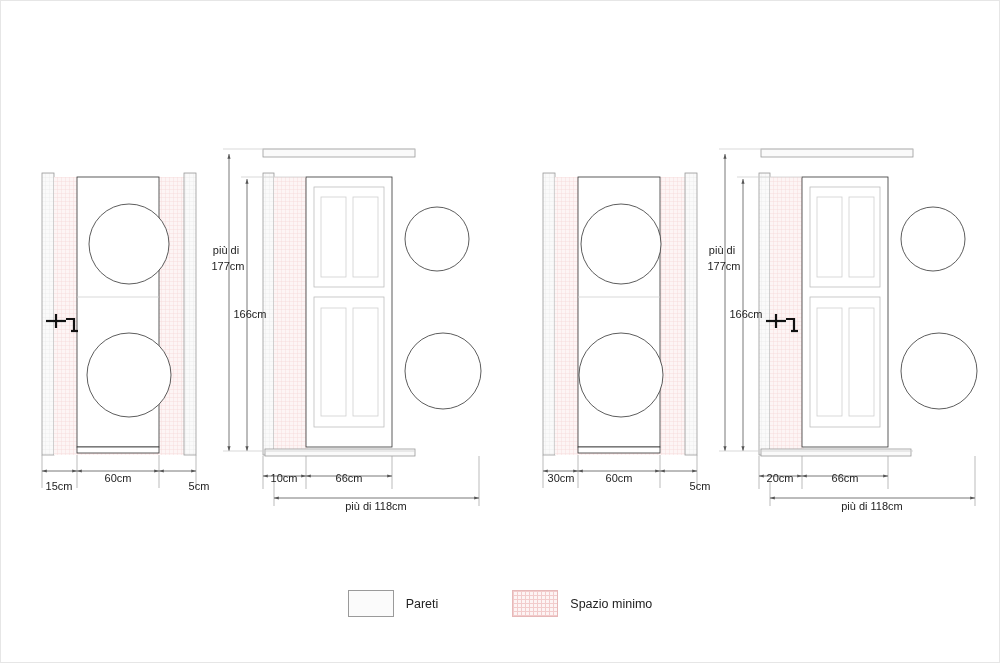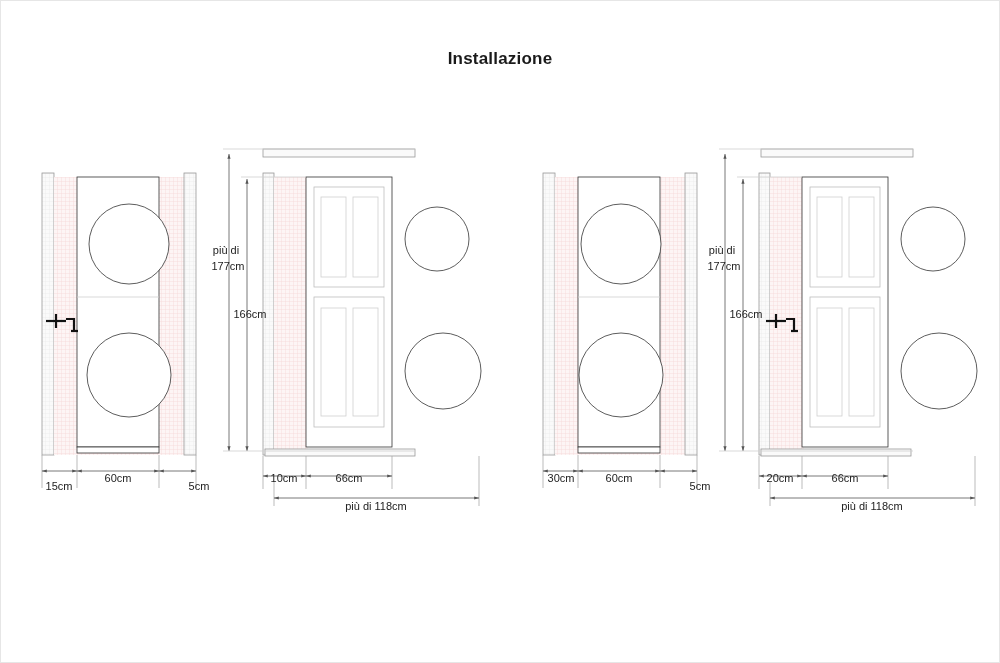--- a/index.html
+++ b/index.html
@@ -68,21 +68,20 @@
   .legend-label {
     font-size: 12.5px;
     color: #222;
   }
 </style>
 </head>
 <body>
 
 <div id="page">
 
-  <div class="title">Installazione</div>
 
   <svg class="diagram" width="1000" height="663" viewBox="0 0 1000 663">
     <defs>
       <pattern id="hatchMin" width="4" height="4" patternUnits="userSpaceOnUse">
         <rect width="4" height="4" fill="#fdf5f5"></rect>
         <path d="M0 0 H4 M0 0 V4" stroke="#f3d2d2" stroke-width="0.7"></path>
       </pattern>
       <pattern id="hatchWall" width="4" height="4" patternUnits="userSpaceOnUse">
         <rect width="4" height="4" fill="#fafafa"></rect>
         <path d="M0 0 H4 M0 0 V4" stroke="#e8e8e8" stroke-width="0.7"></path>
@@ -244,14 +243,24 @@
       <text x="721" y="253" text-anchor="middle">più di</text>
       <text x="723" y="269" text-anchor="middle">177cm</text>
       <text x="745" y="317" text-anchor="middle">166cm</text>
 
       <text x="779" y="481">20cm</text>
       <text x="844" y="481">66cm</text>
       <text x="871" y="509">più di 118cm</text>
     </g>
   </svg>
 
+  <div class="legend">
+    <div class="legend-item">
+      <div class="legend-swatch"></div>
+      <div class="legend-label">Pareti</div>
+    </div>
+    <div class="legend-item">
+      <div class="legend-swatch hatch"></div>
+      <div class="legend-label">Spazio minimo</div>
+    </div>
+  </div>
 
 </div>
 
 </body></html>

